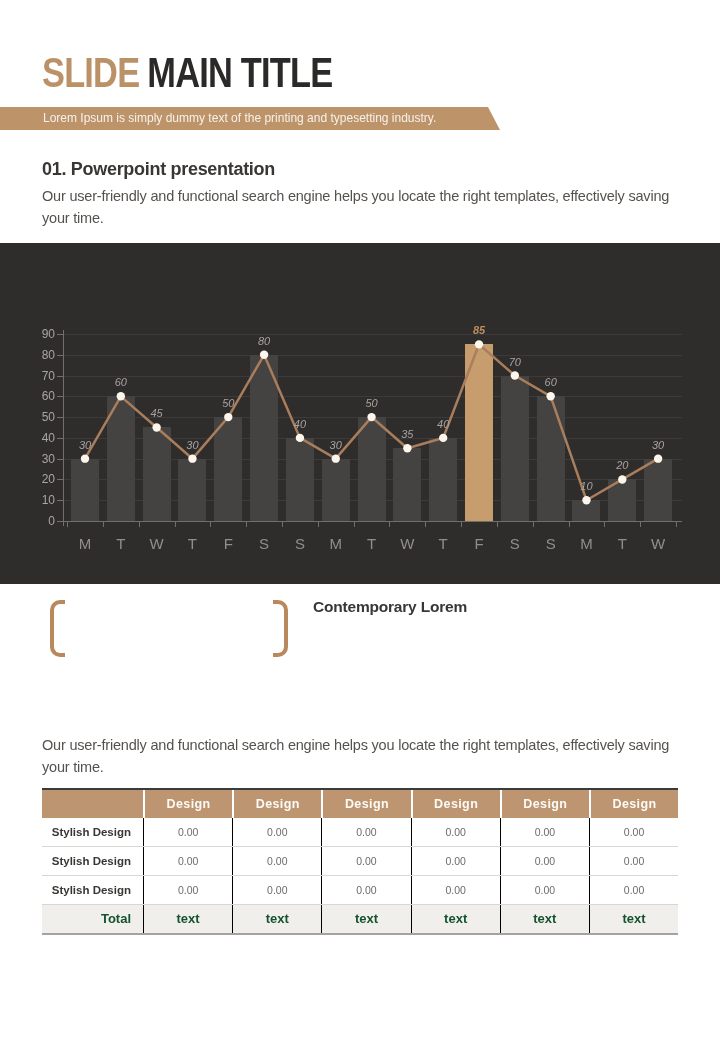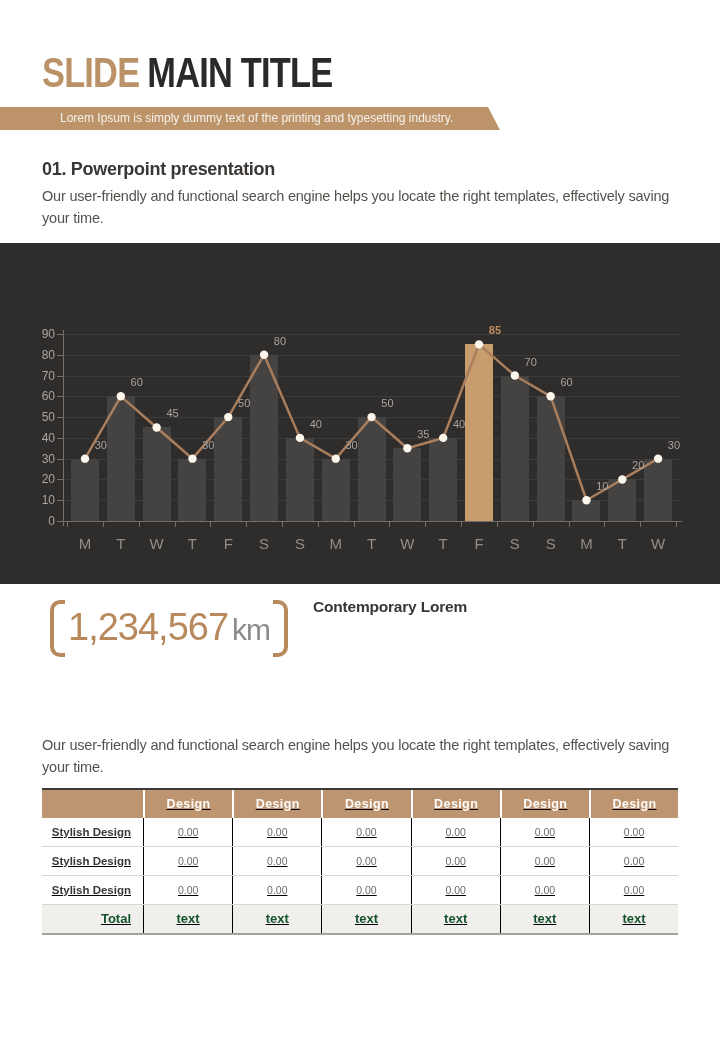--- a/index.html
+++ b/index.html
@@ -7,42 +7,42 @@
   body { font-family:"Liberation Sans", sans-serif; }
   #slide { position:relative; width:720px; height:1040px; background:#ffffff; overflow:hidden; }
 
   
   .main-title { position:absolute; left:42px; top:48px; font-size:43px; font-weight:700;
     letter-spacing:-1px; white-space:nowrap; transform:scaleX(0.80); transform-origin:left center; }
   .main-title .accent { color:#bb9268; }
   .main-title .rest { color:#2b2a28; margin-left:10px; }
   .banner { position:absolute; left:0; top:107px; width:500px; height:23px; background:#bd9469;
     clip-path:polygon(0 0, 97.6% 0, 100% 100%, 0 100%); }
-  .banner span { display:block; padding-left:60px; line-height:23px; font-size:12px; color:#f6f1ea; }
+  .banner span { display:block; padding-left:43px; line-height:23px; font-size:12px; color:#f6f1ea; }
 
   
   .sec-heading { position:absolute; left:42px; font-size:18px; font-weight:700; color:#393633;
     letter-spacing:-0.3px; }
   .sec-body { position:absolute; left:42px; width:648px; font-size:14.5px; color:#55524e;
     line-height:1.55; letter-spacing:-0.2px; }
   #sec1-heading { top:159px; } #sec1-body { top:185px; }
   #sec2-heading { top:708px; } #sec2-body { top:734px; }
 
   
   .chart-panel { position:absolute; left:0; top:243px; width:720px; height:341px; }
   .chart-panel, .plot { overflow:visible; }
   .plot { position:absolute; inset:0; }
   .gridline { position:absolute; height:1px; }
   .axisline { position:absolute; }
   .ytick { position:absolute; height:1px; width:6px; }
   .xtick { position:absolute; width:1px; height:5px; }
   .ylabel { position:absolute; width:36px; text-align:right; font-size:12px; }
   .xlabel { position:absolute; width:40px; text-align:center; font-size:15px; }
   .bar { position:absolute; width:28px; }
-  .vlabel { position:absolute; width:44px; text-align:right; font-size:11px; }
+  .vlabel { position:absolute; width:44px; text-align:center; font-size:11px;font-style:italic; }
   .callout { position:absolute; top:38px; width:156px; height:26px; background:#fdfdfc;
     border-radius:5px; text-align:center; line-height:26px; font-size:14px; font-weight:700;
     color:#33302d; z-index:5; box-shadow:0 1px 2px rgba(0,0,0,0.35); }
   .callout-pointer { position:absolute; left:50%; bottom:-8px; margin-left:-8px; width:0; height:0;
     border-left:8px solid transparent; border-right:8px solid transparent;
     border-top:9px solid #fdfdfc; }
 
   
   .bracket { position:absolute; width:15px; height:57px; top:600px; }
   .bracket.l { left:50px; border:4px solid #b8895d; border-right:none; border-radius:10px 0 0 10px; }
@@ -51,21 +51,21 @@
     font-size:38px; color:#b8895d; letter-spacing:-1px; white-space:nowrap; }
   .stat-value .unit { font-size:30px; color:#8b8b8b; margin-left:4px; }
   .stat-heading { position:absolute; left:313px; top:598px; font-size:15.5px; font-weight:700;
     color:#39363. ; color:#39363 ; color:#393633; letter-spacing:-0.2px; }
   .stat-desc { position:absolute; left:313px; top:621px; width:384px; font-size:11px;
     color:#9b9894; line-height:1.38; }
 
   
   .data-table { position:absolute; left:42px; top:788px; width:636px; border-top:2px solid #3b3b3b;
     border-bottom:2px solid #a5a3a1; }
-  .t-row { display:flex;text-decoration:underline; }
+  .t-row { display:flex; }
   .t-cell { flex:0 0 89.2px; text-align:center; }
   .t-label { flex:0 0 101px; text-align:right; padding-right:12px; }
   .t-header .t-cell { background:#bd9570; color:#fdfbf8; font-size:12.5px; font-weight:700;
     line-height:28px; letter-spacing:0.4px; border-left:2px solid #ffffff; }
   .t-header .t-label { background:#bd9570; border-left:none; }
   .t-body .t-row { border-bottom:1px solid #d9d7d4; }
   .t-body .t-row:last-child { border-bottom:none; }
   .t-body .t-cell { font-size:10.5px; color:#6e6b68; line-height:28px; border-left:1px solid #000000; }
   .t-body .t-label { font-size:11.5px; font-weight:700; color:#393734; border-left:none; }
   .t-row.total { background:#f1efec; }
@@ -212,21 +212,20 @@
         <div class="vlabel" style="left: 492.84px; top: 112.54px; color: rgb(167, 163, 160);">70</div>
         <div class="vlabel" style="left: 528.66px; top: 133.32px; color: rgb(167, 163, 160);">60</div>
         <div class="vlabel" style="left: 564.48px; top: 237.22px; color: rgb(167, 163, 160);">10</div>
         <div class="vlabel" style="left: 600.3px; top: 216.44px; color: rgb(167, 163, 160);">20</div>
         <div class="vlabel" style="left: 636.12px; top: 195.66px; color: rgb(167, 163, 160);">30</div>
       </div>
   </div>
 
   <div class="bracket l"></div>
   <div class="bracket r"></div>
-  <div class="stat-value"><span>1,234,567</span><span class="unit">km</span></div>
   <div class="stat-heading">Contemporary Lorem</div>
 
   <div class="sec-body" id="sec2-body">Our user-friendly and functional search engine helps you locate the right templates, effectively saving your time.</div>
 
   <div class="data-table">
       <div class="t-header">
         <div class="t-row ">
           <div class="t-cell t-label"></div>
           <div class="t-cell">Design</div>
           <div class="t-cell">Design</div>

